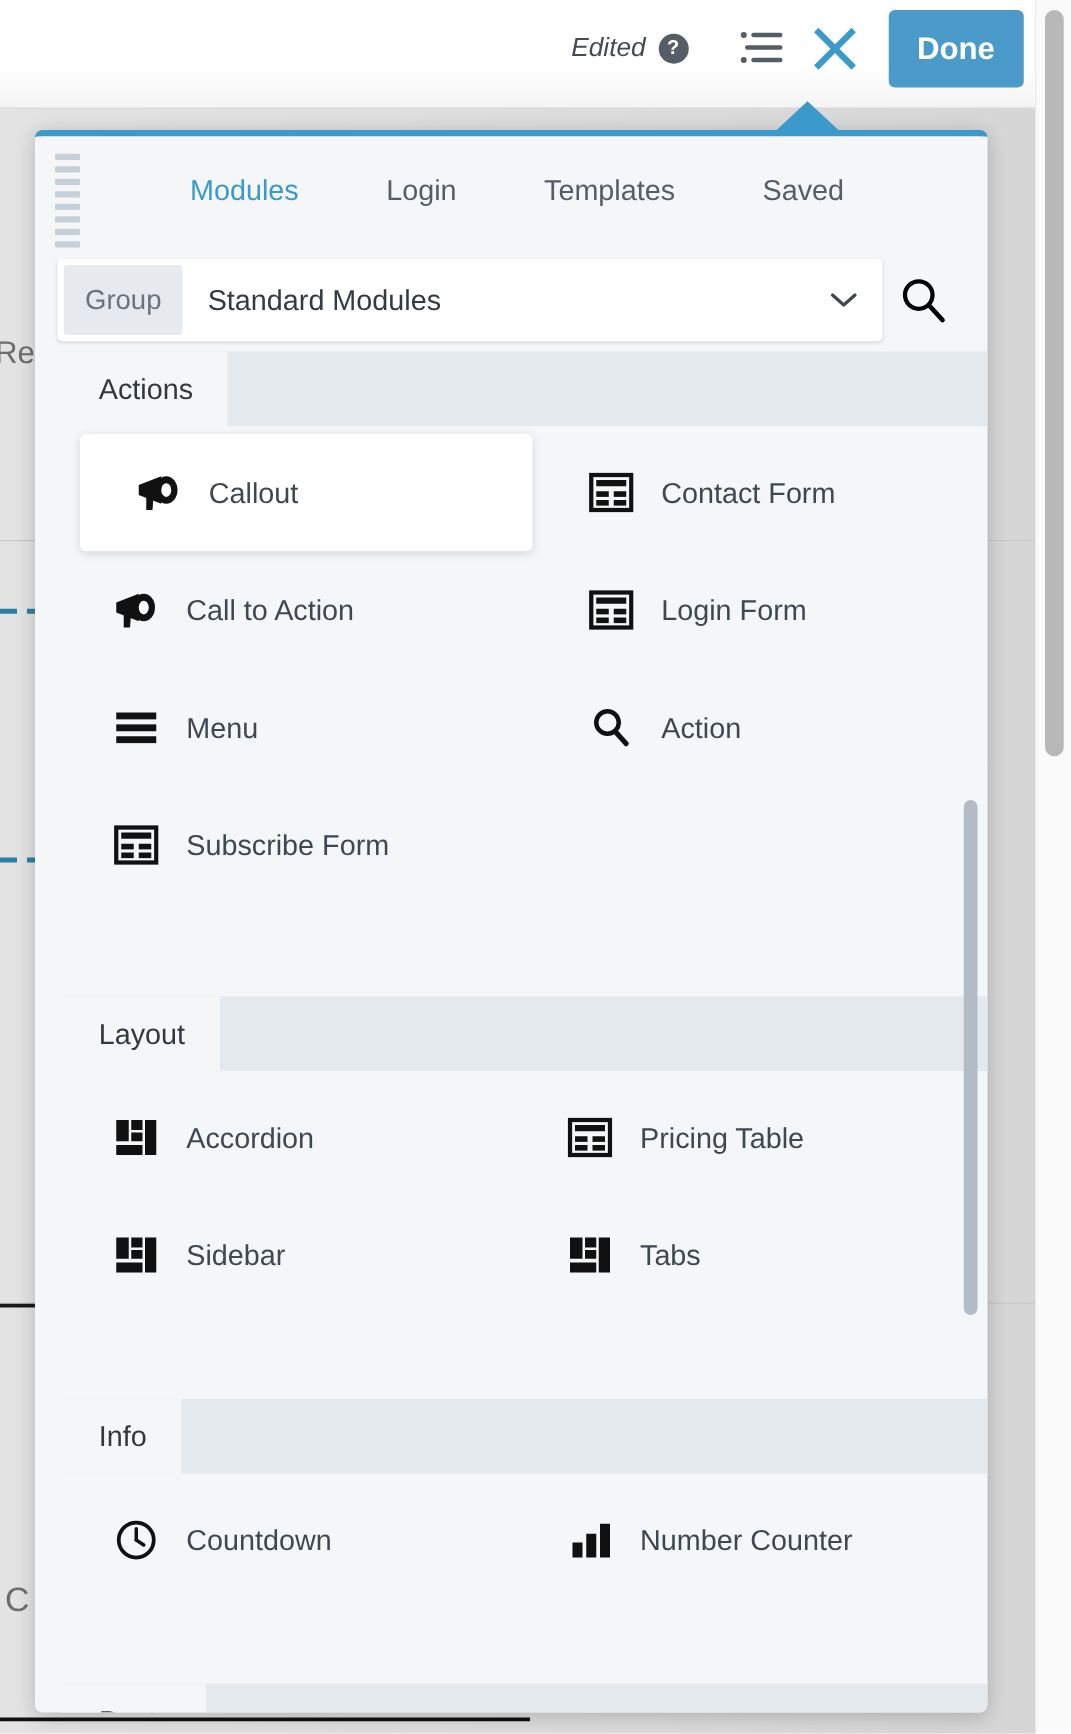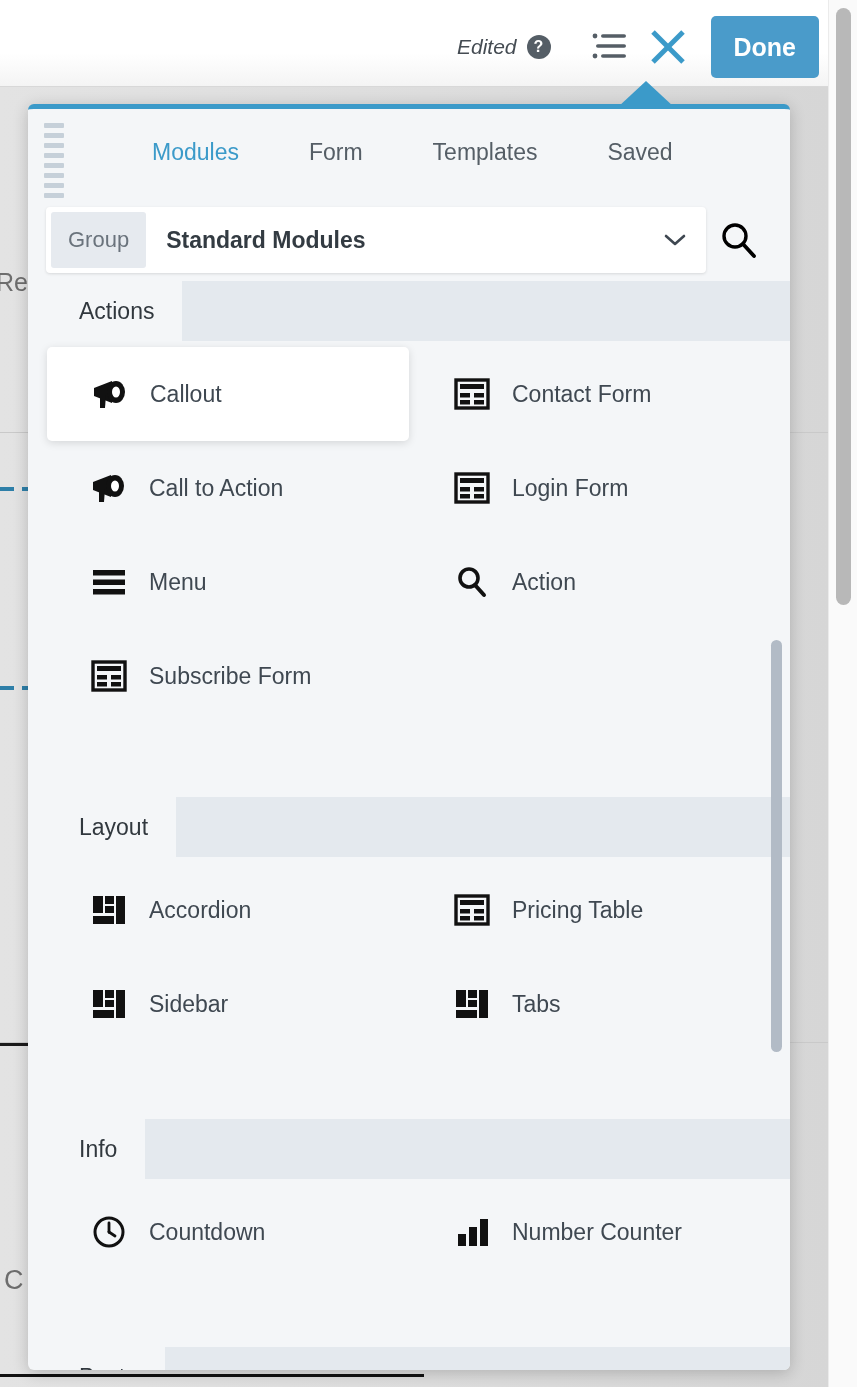--- a/index.html
+++ b/index.html
@@ -60,21 +60,21 @@
   
   #topbar {
     position: absolute;
     left: 0; top: 0;
     width: 828px;
     height: 87px;
     background: linear-gradient(to bottom, #ffffff 0%, #ffffff 62%, #f4f4f4 100%);
     border-bottom: 1px solid #d8d8d8;
     box-sizing: border-box;
     display: flex;
-    align-items: flex-end;
+    align-items: flex-start;
     justify-content: flex-end;
     z-index: 10;
   }
   .topbar-inner {
     display: flex;
     align-items: center;
     height: 78px;
     padding-right: 9px;
     gap: 0;
   }
@@ -239,21 +239,21 @@
   }
   #group-value-wrap {
     flex: 1;
     display: flex;
     align-items: center;
     justify-content: space-between;
     padding: 0 18px 0 20px;
   }
   #group-value {
     font-size: 23px;
-    font-weight: bold;
+    font-weight: normal;
     color: #333b42;
     font-family: "Liberation Sans", sans-serif;
   }
   #search-icon-btn {
     width: 66px; height: 66px;
     display: flex; align-items: center; justify-content: center;
     background: transparent; border: none; padding: 0; cursor: pointer;
   }
 
   
@@ -290,21 +290,21 @@
     display: flex;
     align-items: center;
     padding-left: 42px;
     box-sizing: border-box;
     border-radius: 5px;
     cursor: pointer;
   }
   .module-item.hovered {
     background: #ffffff;
     box-shadow: 0 2px 8px rgba(0,0,0,0.13);
-    margin-left: 1px;
+    margin-left: 18px;
     width: 362px;
   }
   .module-icon {
     width: 42px;
     height: 42px;
     display: flex;
     align-items: center;
     justify-content: center;
     margin-right: 19px;
     flex: none;
@@ -384,21 +384,21 @@
       <span></span>
       <span></span>
     <span></span>
       <span></span>
       <span></span>
       <span></span>
   </div>
 
   <div id="panel-tabs">
     <button class="panel-tab active">Modules</button>
-    <button class="panel-tab">Form</button>
+    <button class="panel-tab">Login</button>
     <button class="panel-tab">Templates</button>
     <button class="panel-tab">Saved</button>
   </div>
 
   <div id="search-row">
     <div id="group-select-wrap">
       <div id="group-label">Group</div>
       <div id="group-value-wrap">
         <span id="group-value">Standard Modules</span>
         <span>

